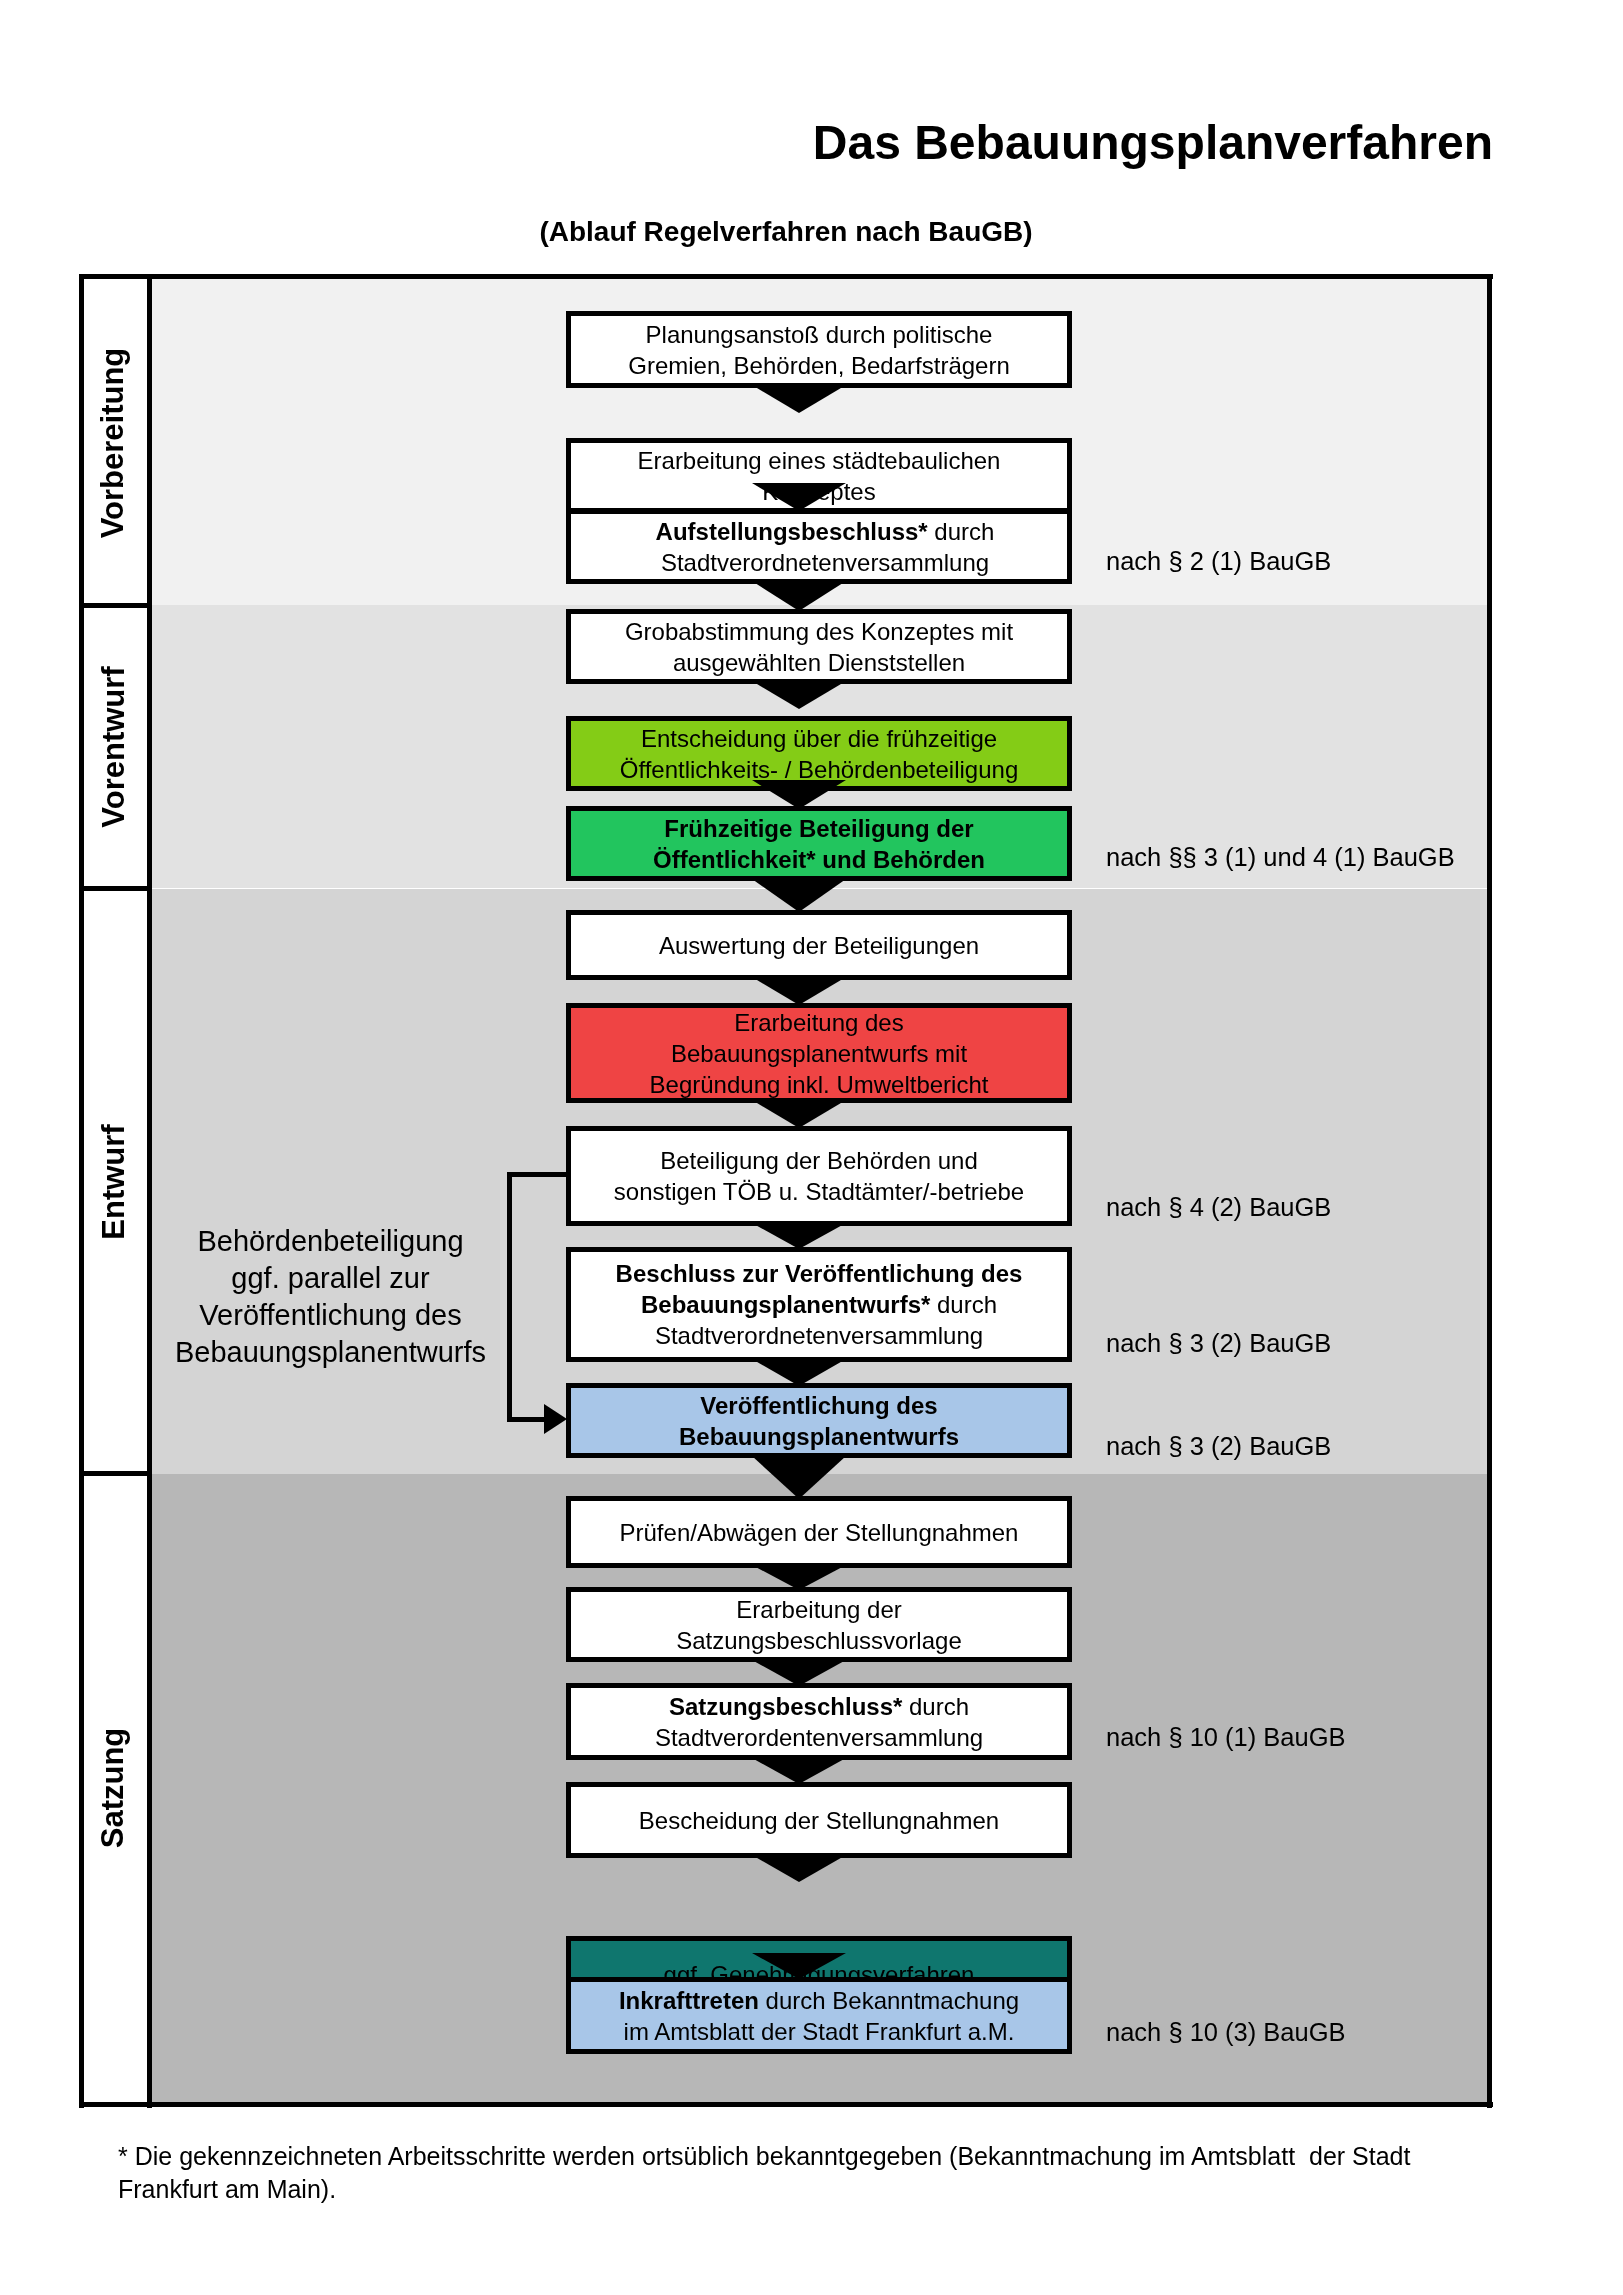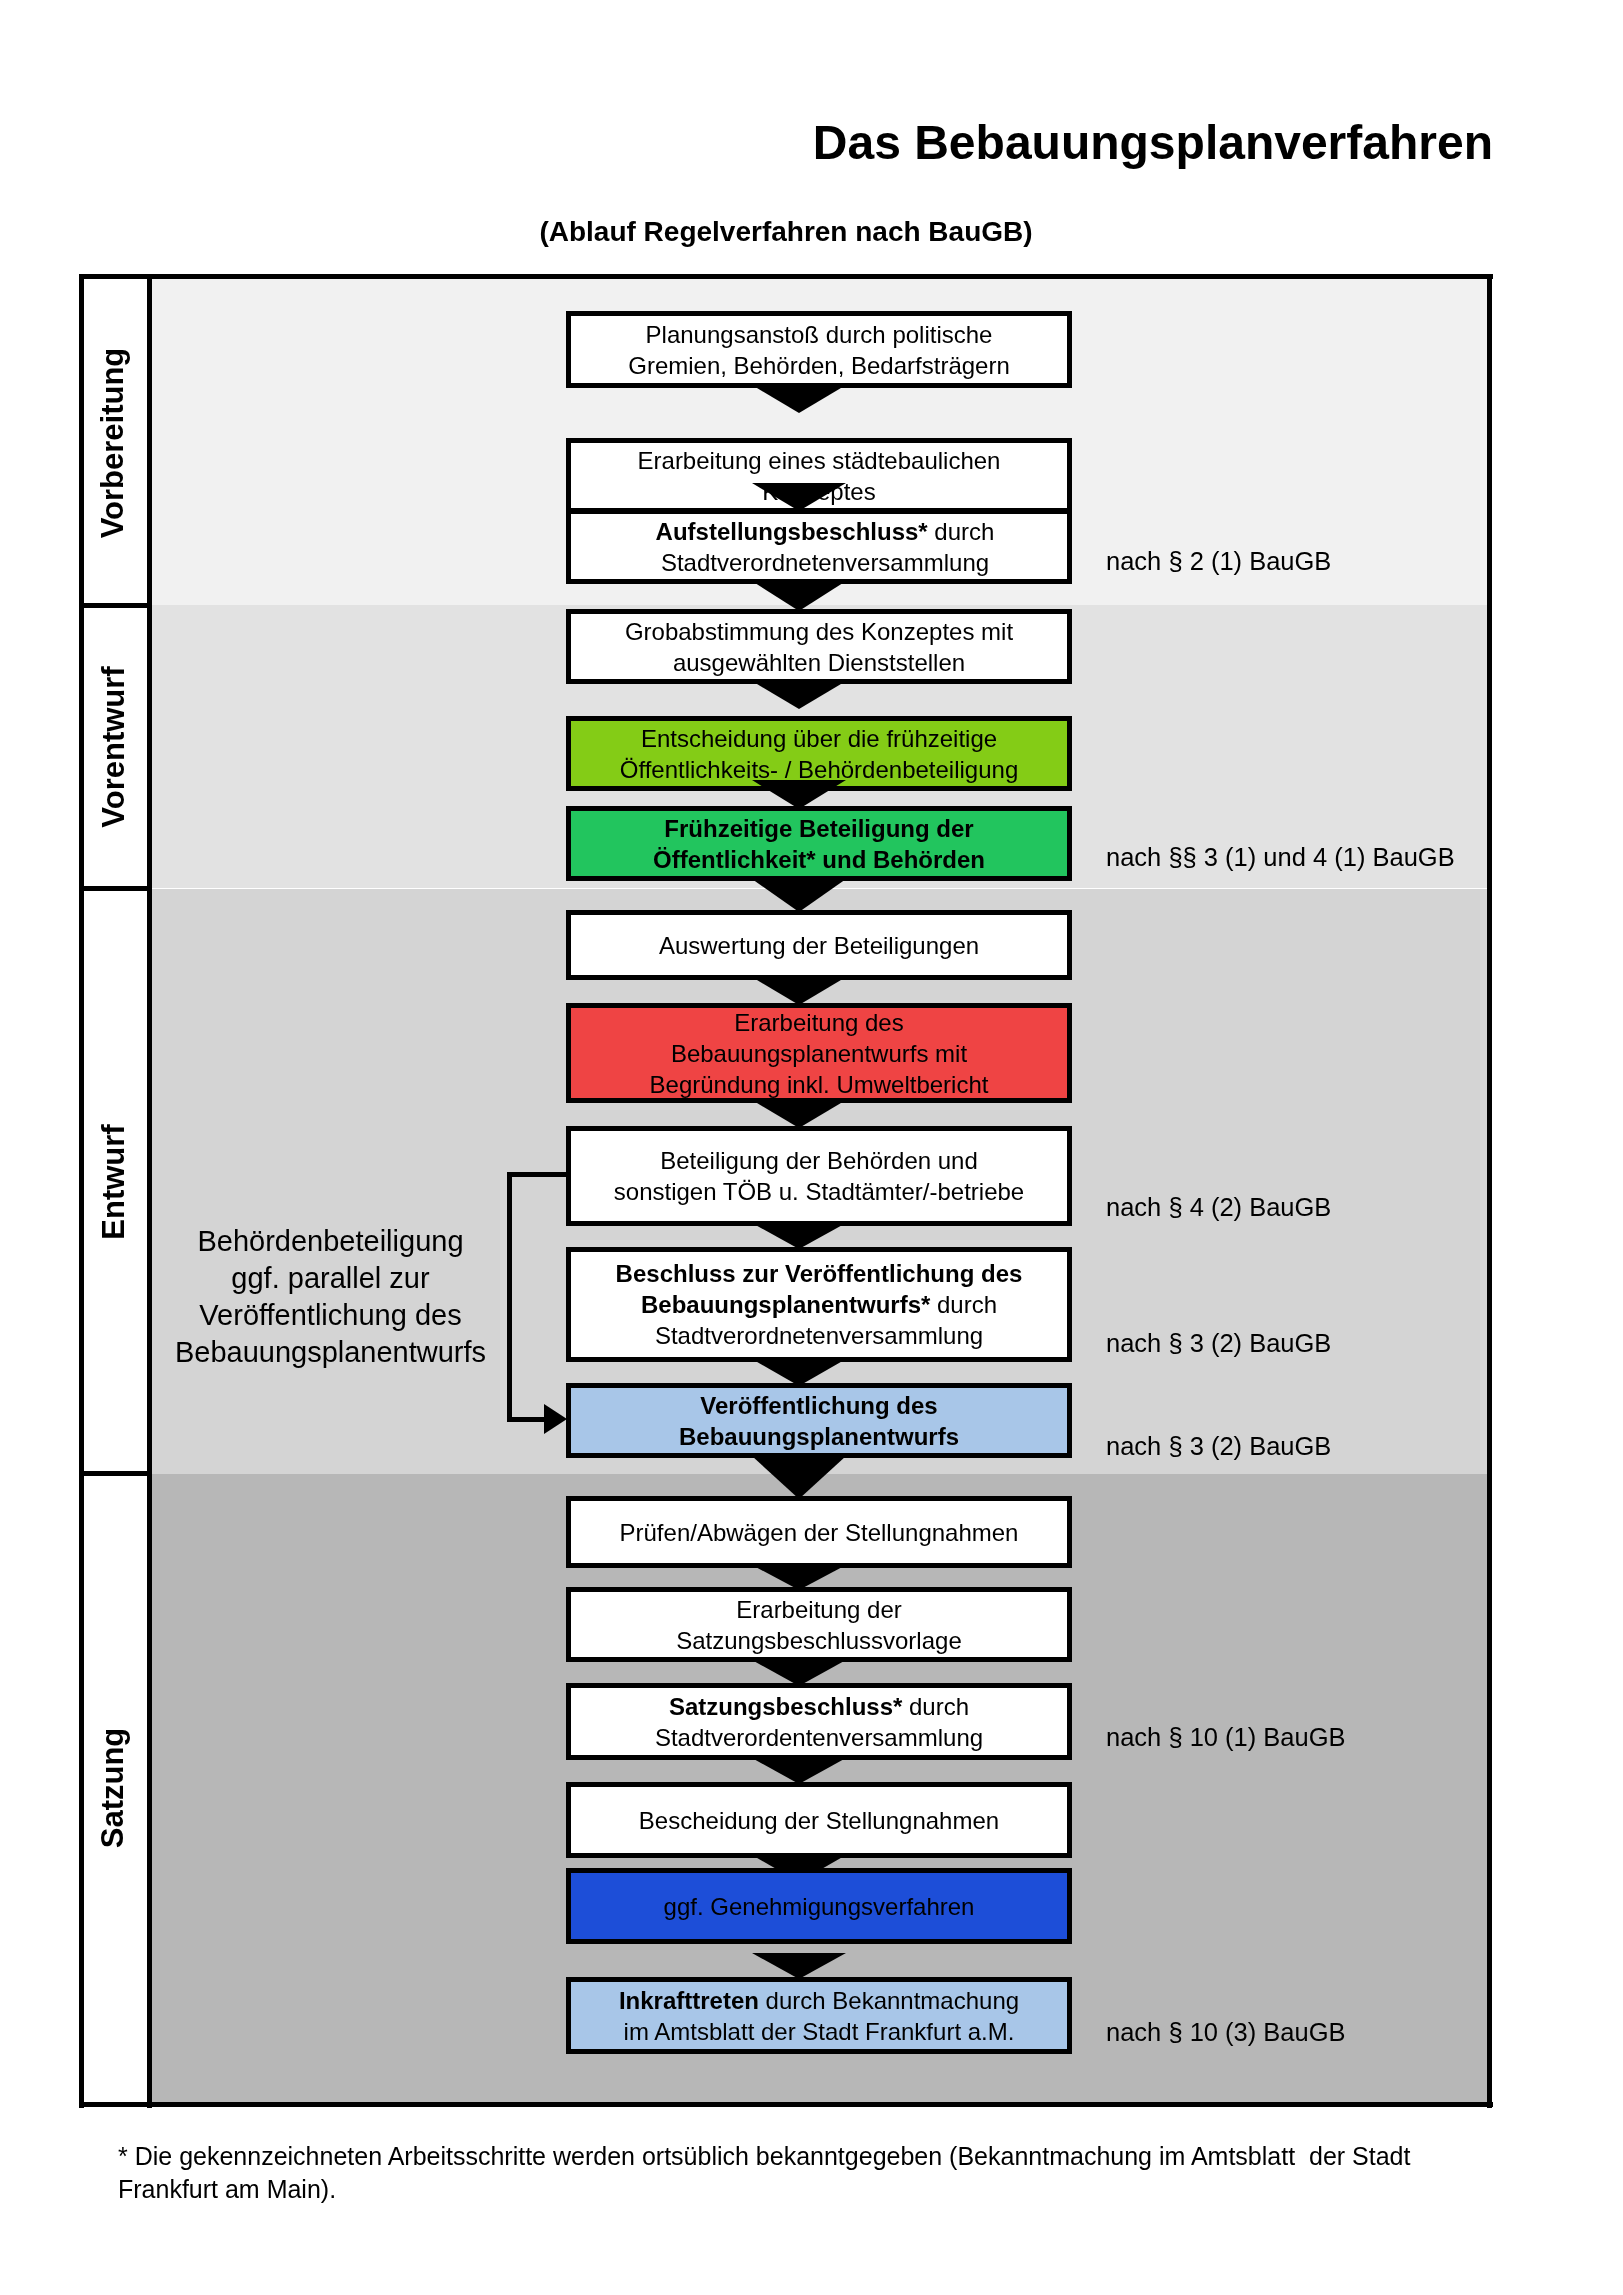--- a/index.html
+++ b/index.html
@@ -127,21 +127,21 @@
     <div class="box" style="top: 1683px; height: 77px; background: rgb(255, 255, 255);">
       <div><span class="seg bold">Satzungsbeschluss*</span><span class="seg"> durch</span></div>
       <div><span class="seg">Stadtverordentenversammlung</span></div>
     </div>
     <div class="note" style="top: 1721px;">nach § 10 (1) BauGB</div>
     <div class="arrow-down" style="left: 752px; top: 1758px; border-top: 26px solid rgb(0, 0, 0);"></div>
     <div class="box" style="top: 1782px; height: 76px; background: rgb(255, 255, 255);">
       <div><span class="seg">Bescheidung der Stellungnahmen</span></div>
     </div>
     <div class="arrow-down" style="left: 752px; top: 1855px; border-top: 27.5px solid rgb(0, 0, 0);"></div>
-    <div class="box" style="top: 1868px; height: 76px; background: #1d4ed8;">
+    <div class="box" style="top: 1936px; height: 76px; background: #0f766e;">
       <div><span class="seg">ggf. Genehmigungsverfahren</span></div>
     </div>
     <div class="arrow-down" style="left: 752px; top: 1953px; border-top: 26px solid rgb(0, 0, 0);"></div>
     <div class="box" style="top: 1977px; height: 77px; background: rgb(168, 198, 232);">
       <div><span class="seg bold">Inkrafttreten</span><span class="seg"> durch Bekanntmachung</span></div>
       <div><span class="seg">im Amtsblatt der Stadt Frankfurt a.M.</span></div>
     </div>
     <div class="note" style="top: 2016px;">nach § 10 (3) BauGB</div>
   </div>
 

